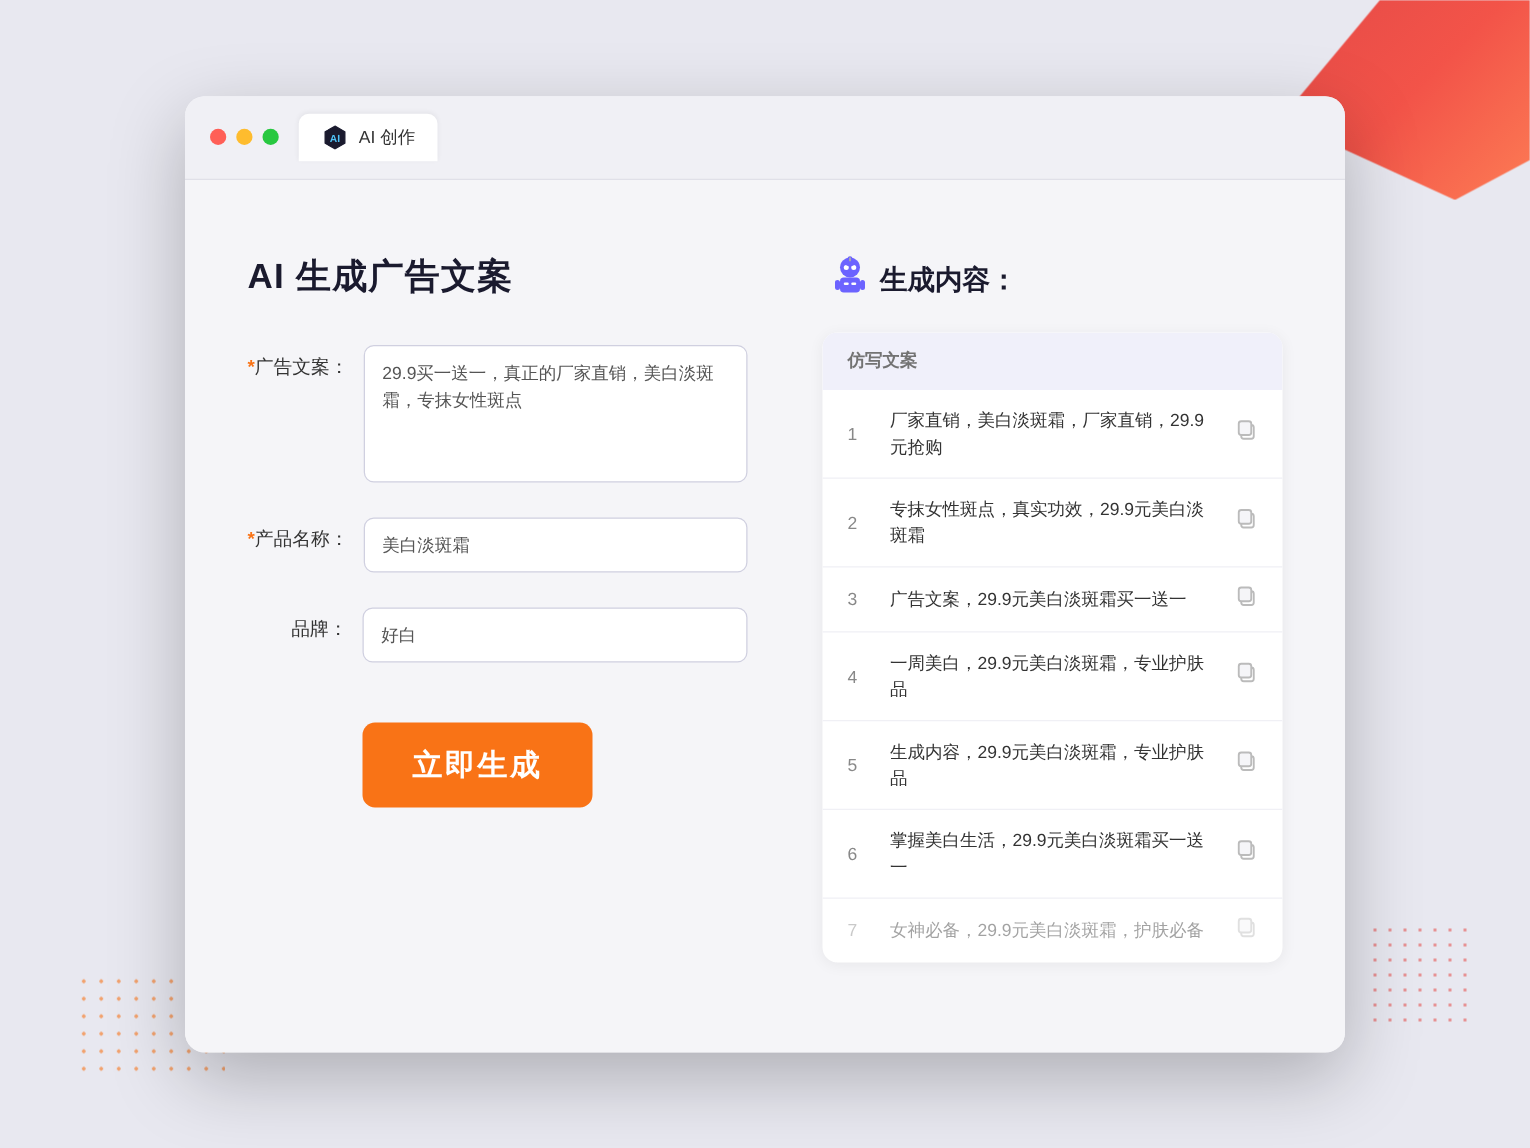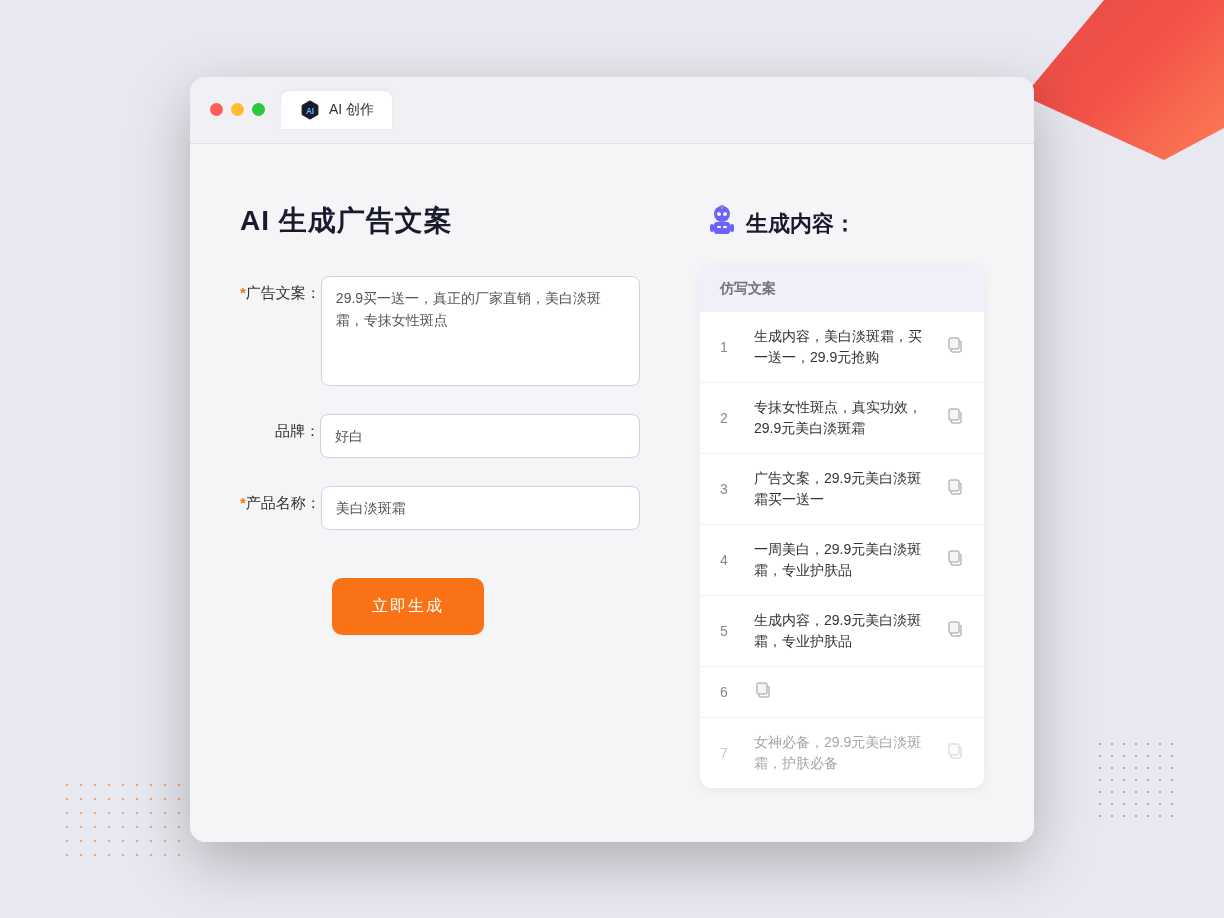--- a/index.html
+++ b/index.html
@@ -41,21 +41,21 @@
       background-image: radial-gradient(circle, #e53935 1.5px, transparent 1.5px);
       background-size: 12px 12px;
       opacity: 0.5;
       z-index: 0;
     }
 
     
     .browser-window {
       position: relative;
       z-index: 1;
-      width: 844px;
+      width: 928px;
       background: #f5f5f8;
       border-radius: 16px;
       box-shadow: 0 20px 60px rgba(0,0,0,0.25);
       overflow: hidden;
     }
 
     
     .title-bar {
       background: #f0f0f5;
       display: flex;
@@ -116,20 +116,21 @@
       font-weight: 700;
       color: #1a1a2e;
       margin-bottom: 36px;
       letter-spacing: 1px;
     }
 
     .form-group {
       display: flex;
       align-items: flex-start;
       margin-bottom: 28px;
+      gap: 12px;
     }
     .form-label {
       font-size: 15px;
       color: #333;
       min-width: 80px;
       text-align: right;
       padding-top: 8px;
       flex-shrink: 0;
     }
     .required-star {
@@ -152,22 +153,22 @@
       resize: none;
       height: 110px;
     }
 
     .generate-btn {
       background: #f97316;
       color: #fff;
       border: none;
       border-radius: 10px;
       padding: 18px 40px;
-      font-size: 16px;
-      font-weight: 400;
+      font-size: 24px;
+      font-weight: 700;
       cursor: pointer;
       margin-top: 20px;
       margin-left: 92px;
       letter-spacing: 2px;
       transition: background 0.2s;
     }
 
     
     .right-panel {
       flex: 1;
@@ -263,30 +264,30 @@
       
       <div class="form-group">
         <div class="form-label">
           <span class="required-star">*</span><span>广告文案：</span>
         </div>
         <textarea class="form-input" style="">29.9买一送一，真正的厂家直销，美白淡斑霜，专抹女性斑点</textarea>
       </div>
 
       
       <div class="form-group">
-        <div class="form-label">品牌：</div>
-        <input type="text" class="form-input" value="好白" style="">
-      </div>
-
-      
-      <div class="form-group">
         <div class="form-label">
           <span class="required-star">*</span><span>产品名称：</span>
         </div>
         <input type="text" class="form-input" value="美白淡斑霜" style="">
+      </div>
+
+      
+      <div class="form-group">
+        <div class="form-label">品牌：</div>
+        <input type="text" class="form-input" value="好白" style="">
       </div>
 
       
       <button class="generate-btn">立即生成</button>
     </div>
 
     <div class="right-panel">
       <div class="output-header">
 
         <svg class="robot-icon" viewBox="0 0 44 44" fill="none">
@@ -303,21 +304,21 @@
           <rect x="23" y="24" width="4" height="2" rx="1" fill="white"></rect>
         </svg>
         <span class="output-title">生成内容：</span>
       </div>
 
       <div class="results-table">
         <div class="results-header">仿写文案</div>
         <div id="results-list">
             <div class="result-row">
               <span class="row-num">1</span>
-              <span class="row-text">生成内容，美白淡斑霜，买一送一，29.9元抢购</span>
+              <span class="row-text">厂家直销，美白淡斑霜，厂家直销，29.9元抢购</span>
               <span style="cursor: pointer; color: rgb(187, 187, 187); font-size: 16px;"><svg width="18" height="18" viewBox="0 0 18 18" fill="none">
                   <rect x="5" y="5" width="10" height="11" rx="2" stroke="#bbb" stroke-width="1.5" fill="none"></rect>
                   <rect x="3" y="2" width="10" height="11" rx="2" stroke="#bbb" stroke-width="1.5" fill="#f5f5f8"></rect>
                 </svg></span>
             </div>
             <div class="result-row">
               <span class="row-num">2</span>
               <span class="row-text">专抹女性斑点，真实功效，29.9元美白淡斑霜</span>
               <span style="cursor: pointer; color: rgb(187, 187, 187); font-size: 16px;"><svg width="18" height="18" viewBox="0 0 18 18" fill="none">
                   <rect x="5" y="5" width="10" height="11" rx="2" stroke="#bbb" stroke-width="1.5" fill="none"></rect>
@@ -343,20 +344,21 @@
             <div class="result-row">
               <span class="row-num">5</span>
               <span class="row-text">生成内容，29.9元美白淡斑霜，专业护肤品</span>
               <span style="cursor: pointer; color: rgb(187, 187, 187); font-size: 16px;"><svg width="18" height="18" viewBox="0 0 18 18" fill="none">
                   <rect x="5" y="5" width="10" height="11" rx="2" stroke="#bbb" stroke-width="1.5" fill="none"></rect>
                   <rect x="3" y="2" width="10" height="11" rx="2" stroke="#bbb" stroke-width="1.5" fill="#f5f5f8"></rect>
                 </svg></span>
             </div>
             <div class="result-row">
               <span class="row-num">6</span>
+              <span class="row-text">掌握美白生活，29.9元美白淡斑霜买一送一</span>
               <span style="cursor: pointer; color: rgb(187, 187, 187); font-size: 16px;"><svg width="18" height="18" viewBox="0 0 18 18" fill="none">
                   <rect x="5" y="5" width="10" height="11" rx="2" stroke="#bbb" stroke-width="1.5" fill="none"></rect>
                   <rect x="3" y="2" width="10" height="11" rx="2" stroke="#bbb" stroke-width="1.5" fill="#f5f5f8"></rect>
                 </svg></span>
             </div>
             <div class="result-row dimmed">
               <span class="row-num">7</span>
               <span class="row-text">女神必备，29.9元美白淡斑霜，护肤必备</span>
               <span style="cursor: pointer; color: rgb(187, 187, 187); font-size: 16px;"><svg width="18" height="18" viewBox="0 0 18 18" fill="none">
                   <rect x="5" y="5" width="10" height="11" rx="2" stroke="#bbb" stroke-width="1.5" fill="none"></rect>

